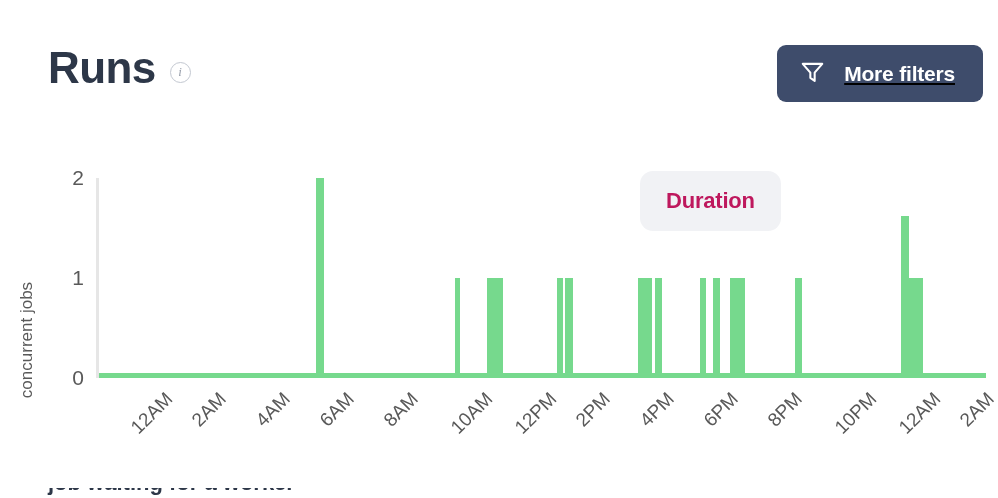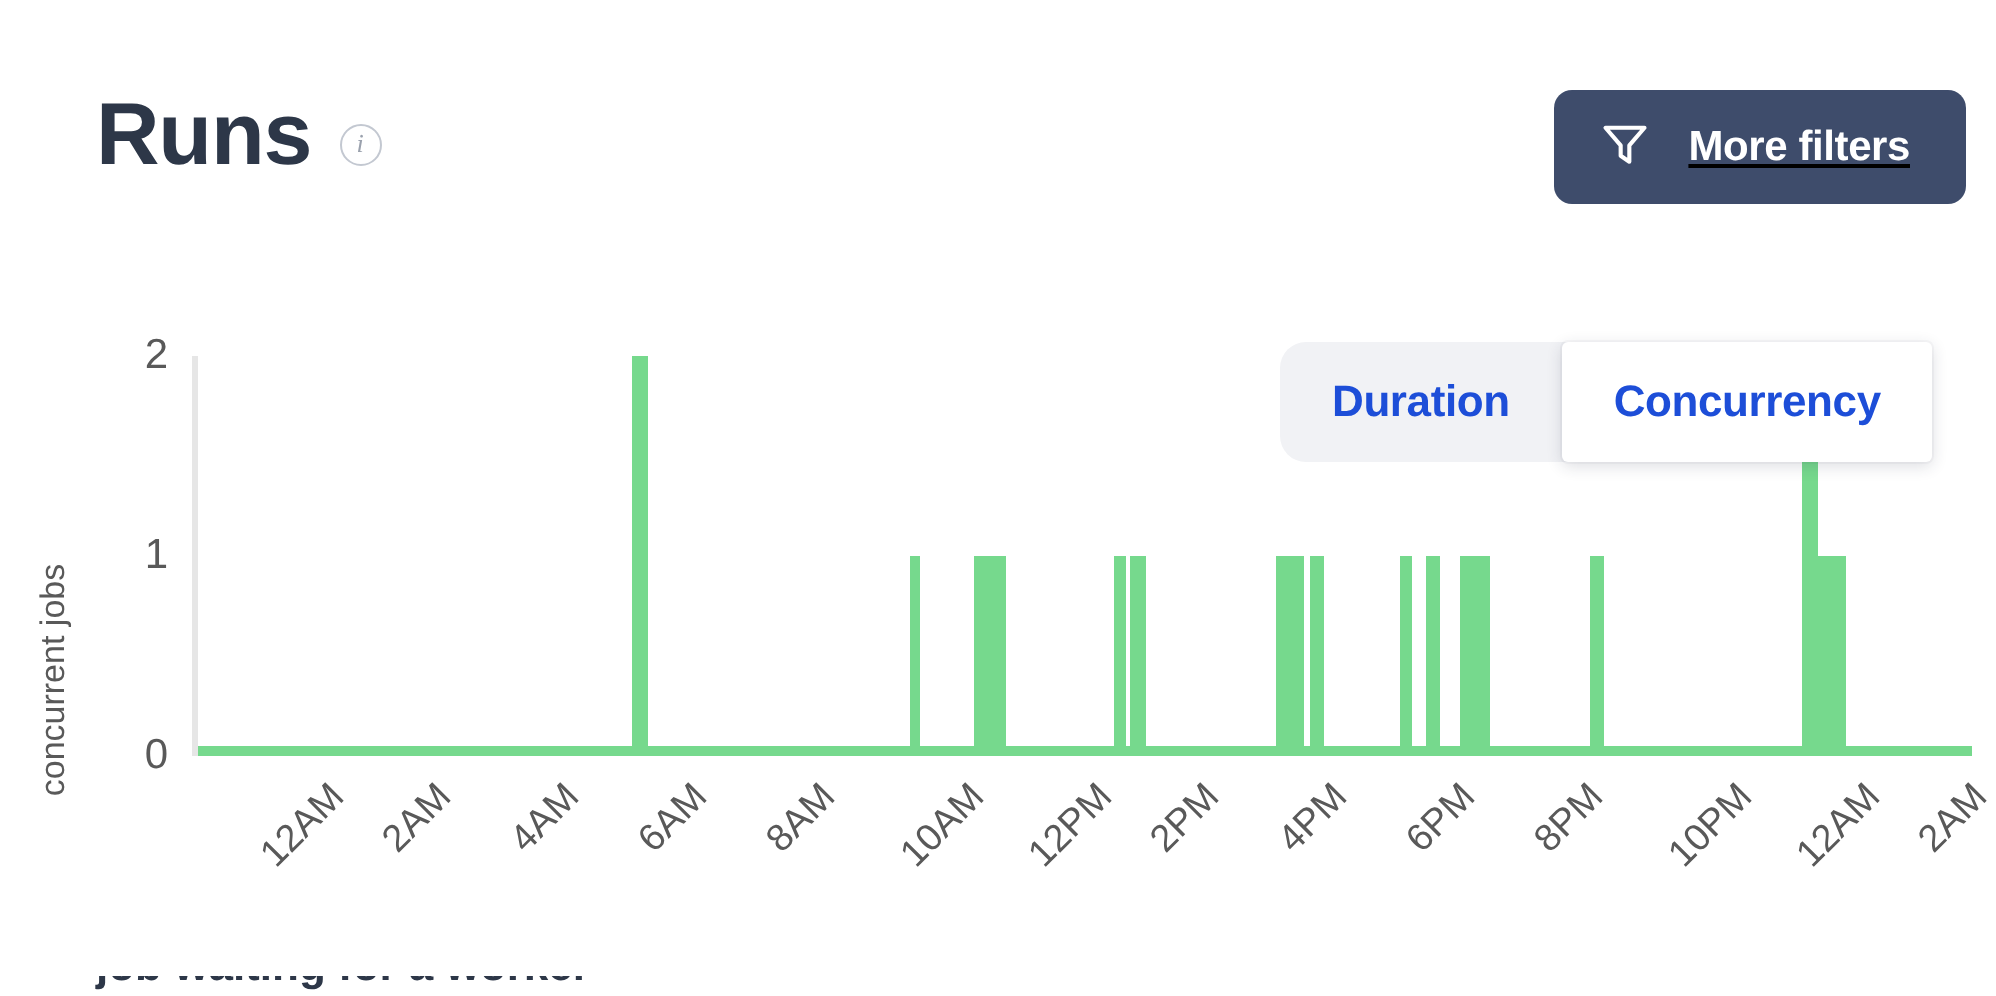--- a/index.html
+++ b/index.html
@@ -84,24 +84,24 @@
     z-index: 40;
   }
   .toggle-btn {
     height: 60px;
     display: flex;
     align-items: center;
     justify-content: center;
     padding: 0 26px;
     font-size: 22px;
     font-weight: bold;
-    color: #1d4ed8;
+    color: #be185d;
     border: none;
     background: transparent;
-    border-radius: 3px;
+    border-radius: 13px;
     cursor: pointer;
     letter-spacing: -0.2px;
     white-space: nowrap;
   }
   .toggle-btn.selected {
     background: #ffffff;
     box-shadow: 0 2px 8px rgba(35,45,70,0.16), 0 0 0 1px rgba(35,45,70,0.03);
   }
 
   
@@ -203,21 +203,20 @@
         <svg width="27" height="26" viewBox="0 0 24 24" fill="none" stroke="#ffffff" stroke-width="1.9" stroke-linecap="round" stroke-linejoin="round">
           <path d="M3 4.5 L21 4.5 L14 12.6 L14 20.2 L10 17.4 L10 12.6 Z"></path>
         </svg>
       </span>
       <span class="label">More filters</span>
     </button>
   </div>
 
   <div class="toggle-group">
     <button class="toggle-btn">Duration</button>
-    <button class="toggle-btn selected">Concurrency</button>
   </div>
 
   <div class="chart">
     <div class="y-axis-title">concurrent jobs</div>
     <div class="y-ticks-col">
         <div class="y-tick" style="top: 217px;">0</div>
         <div class="y-tick" style="top: 117px;">1</div>
         <div class="y-tick" style="top: 17px;">2</div>
       </div>
     <div class="y-axis-line"></div>

